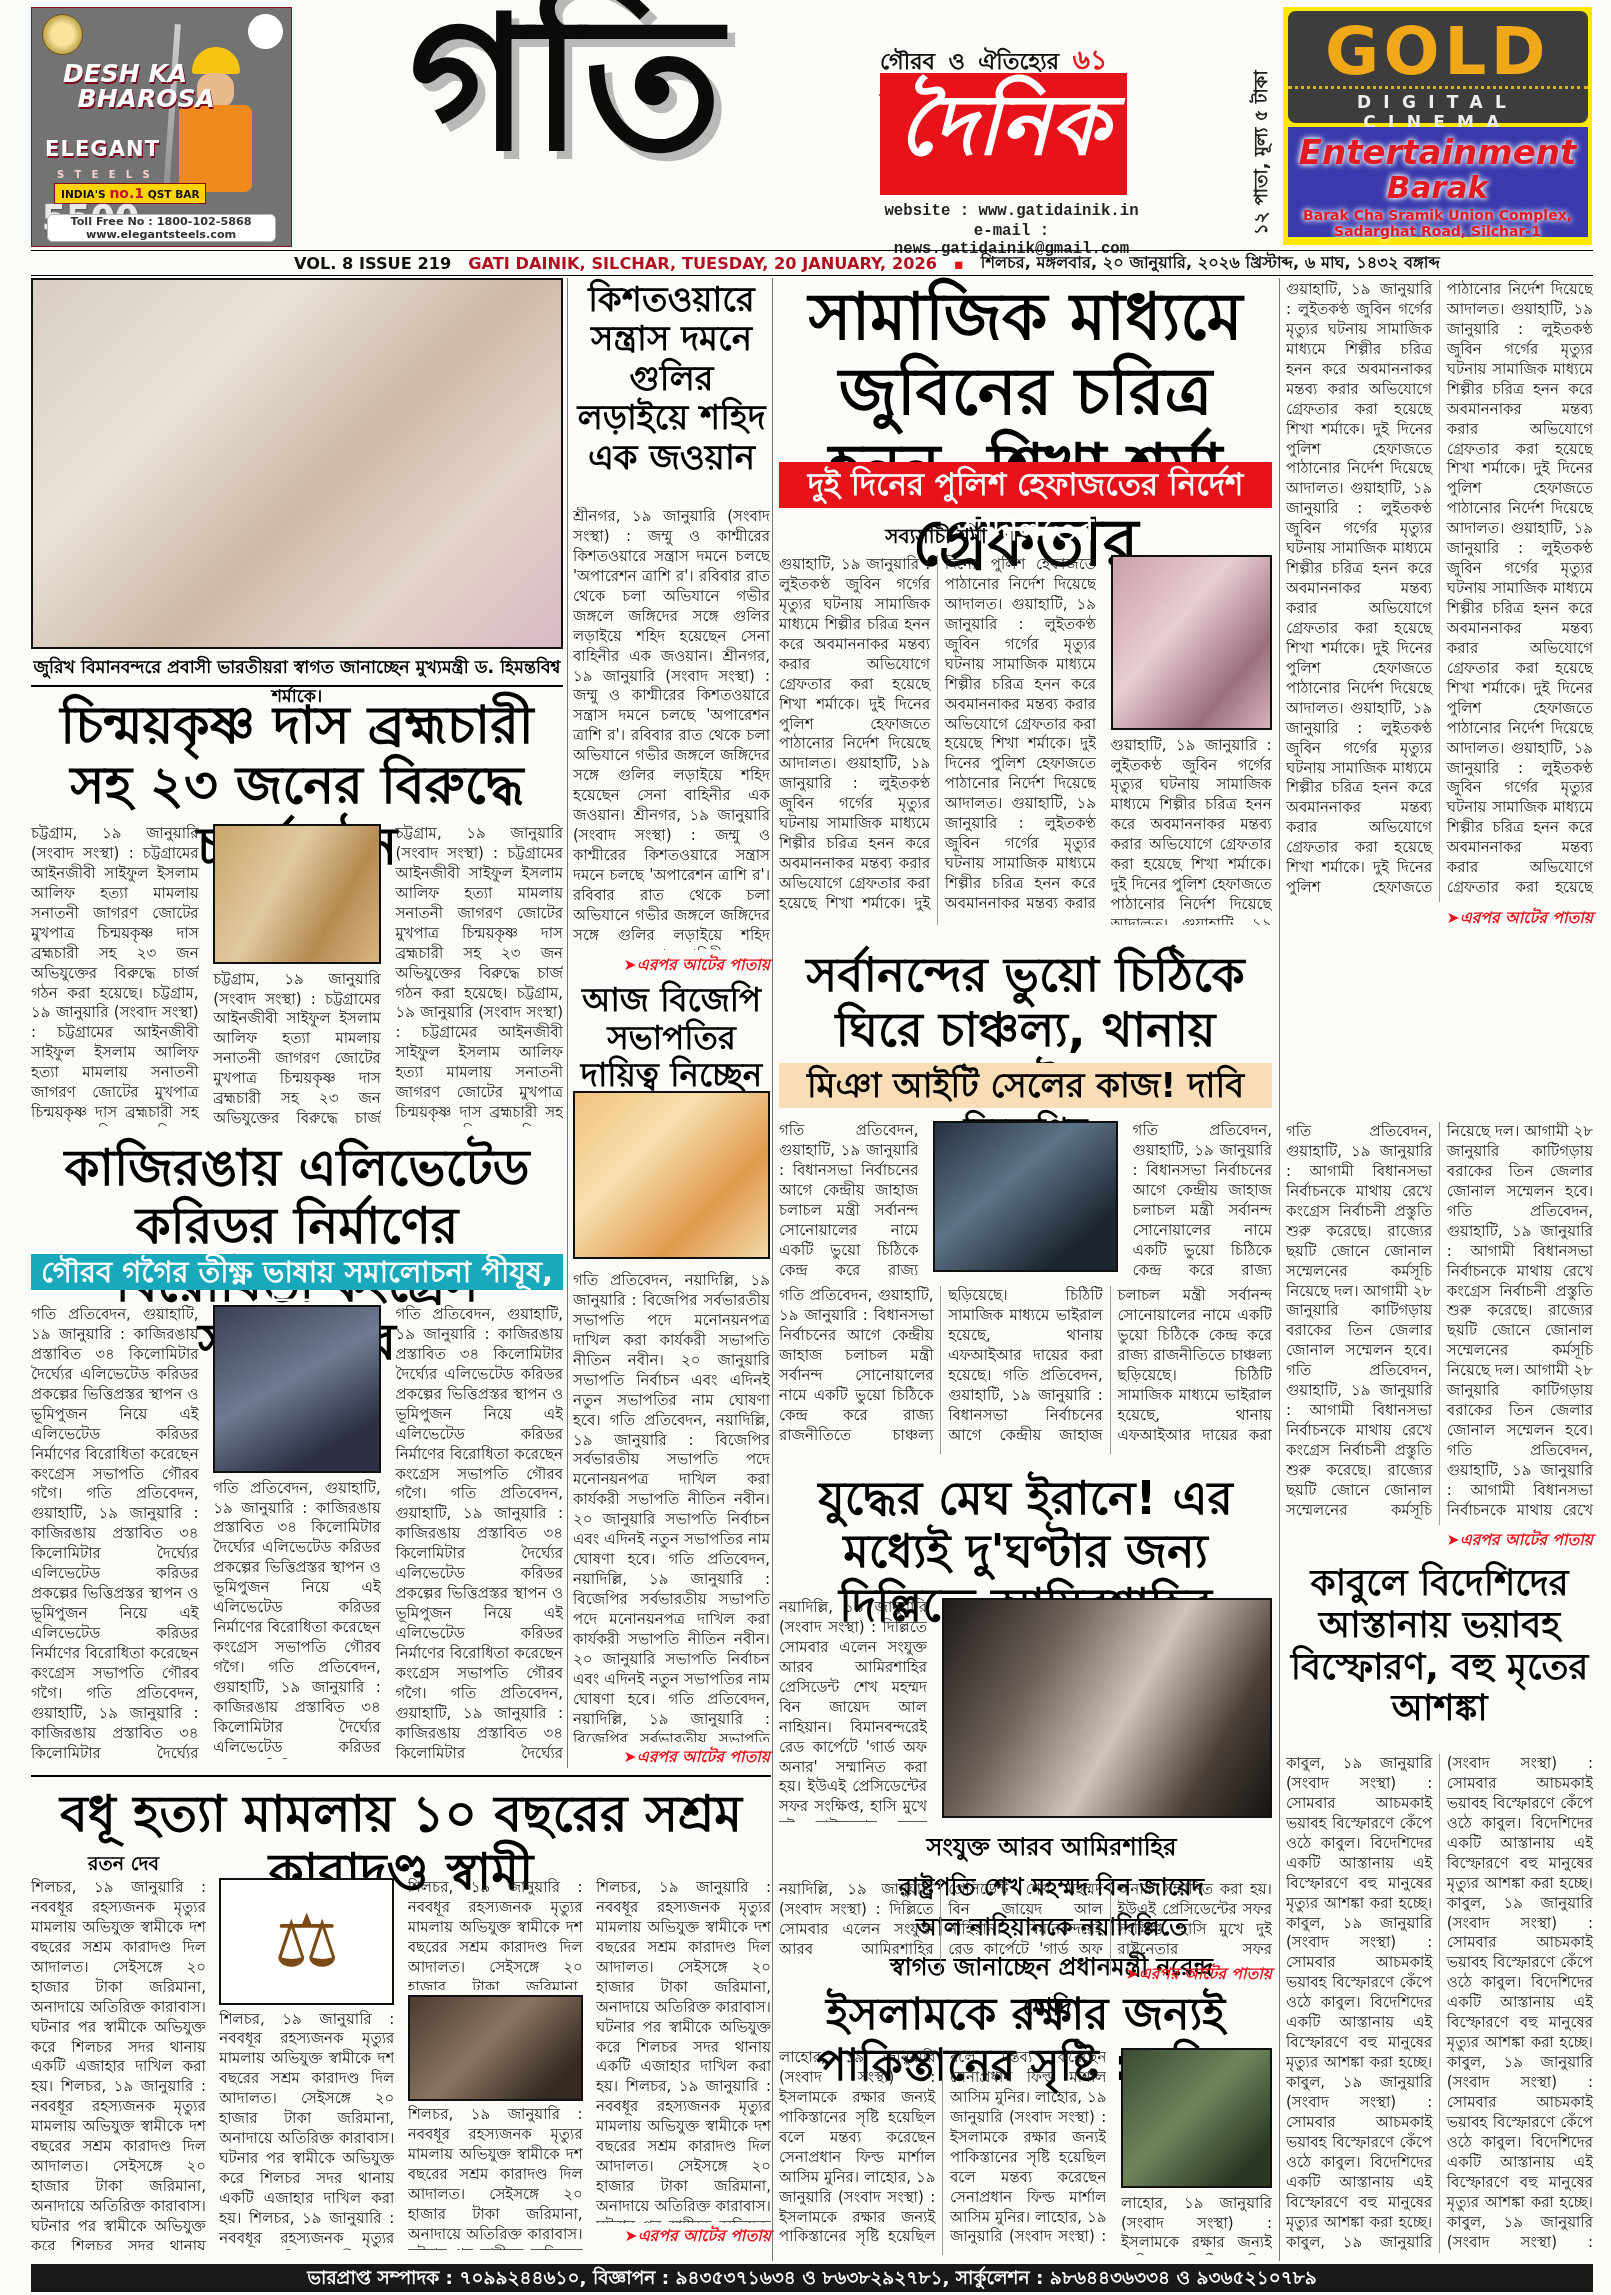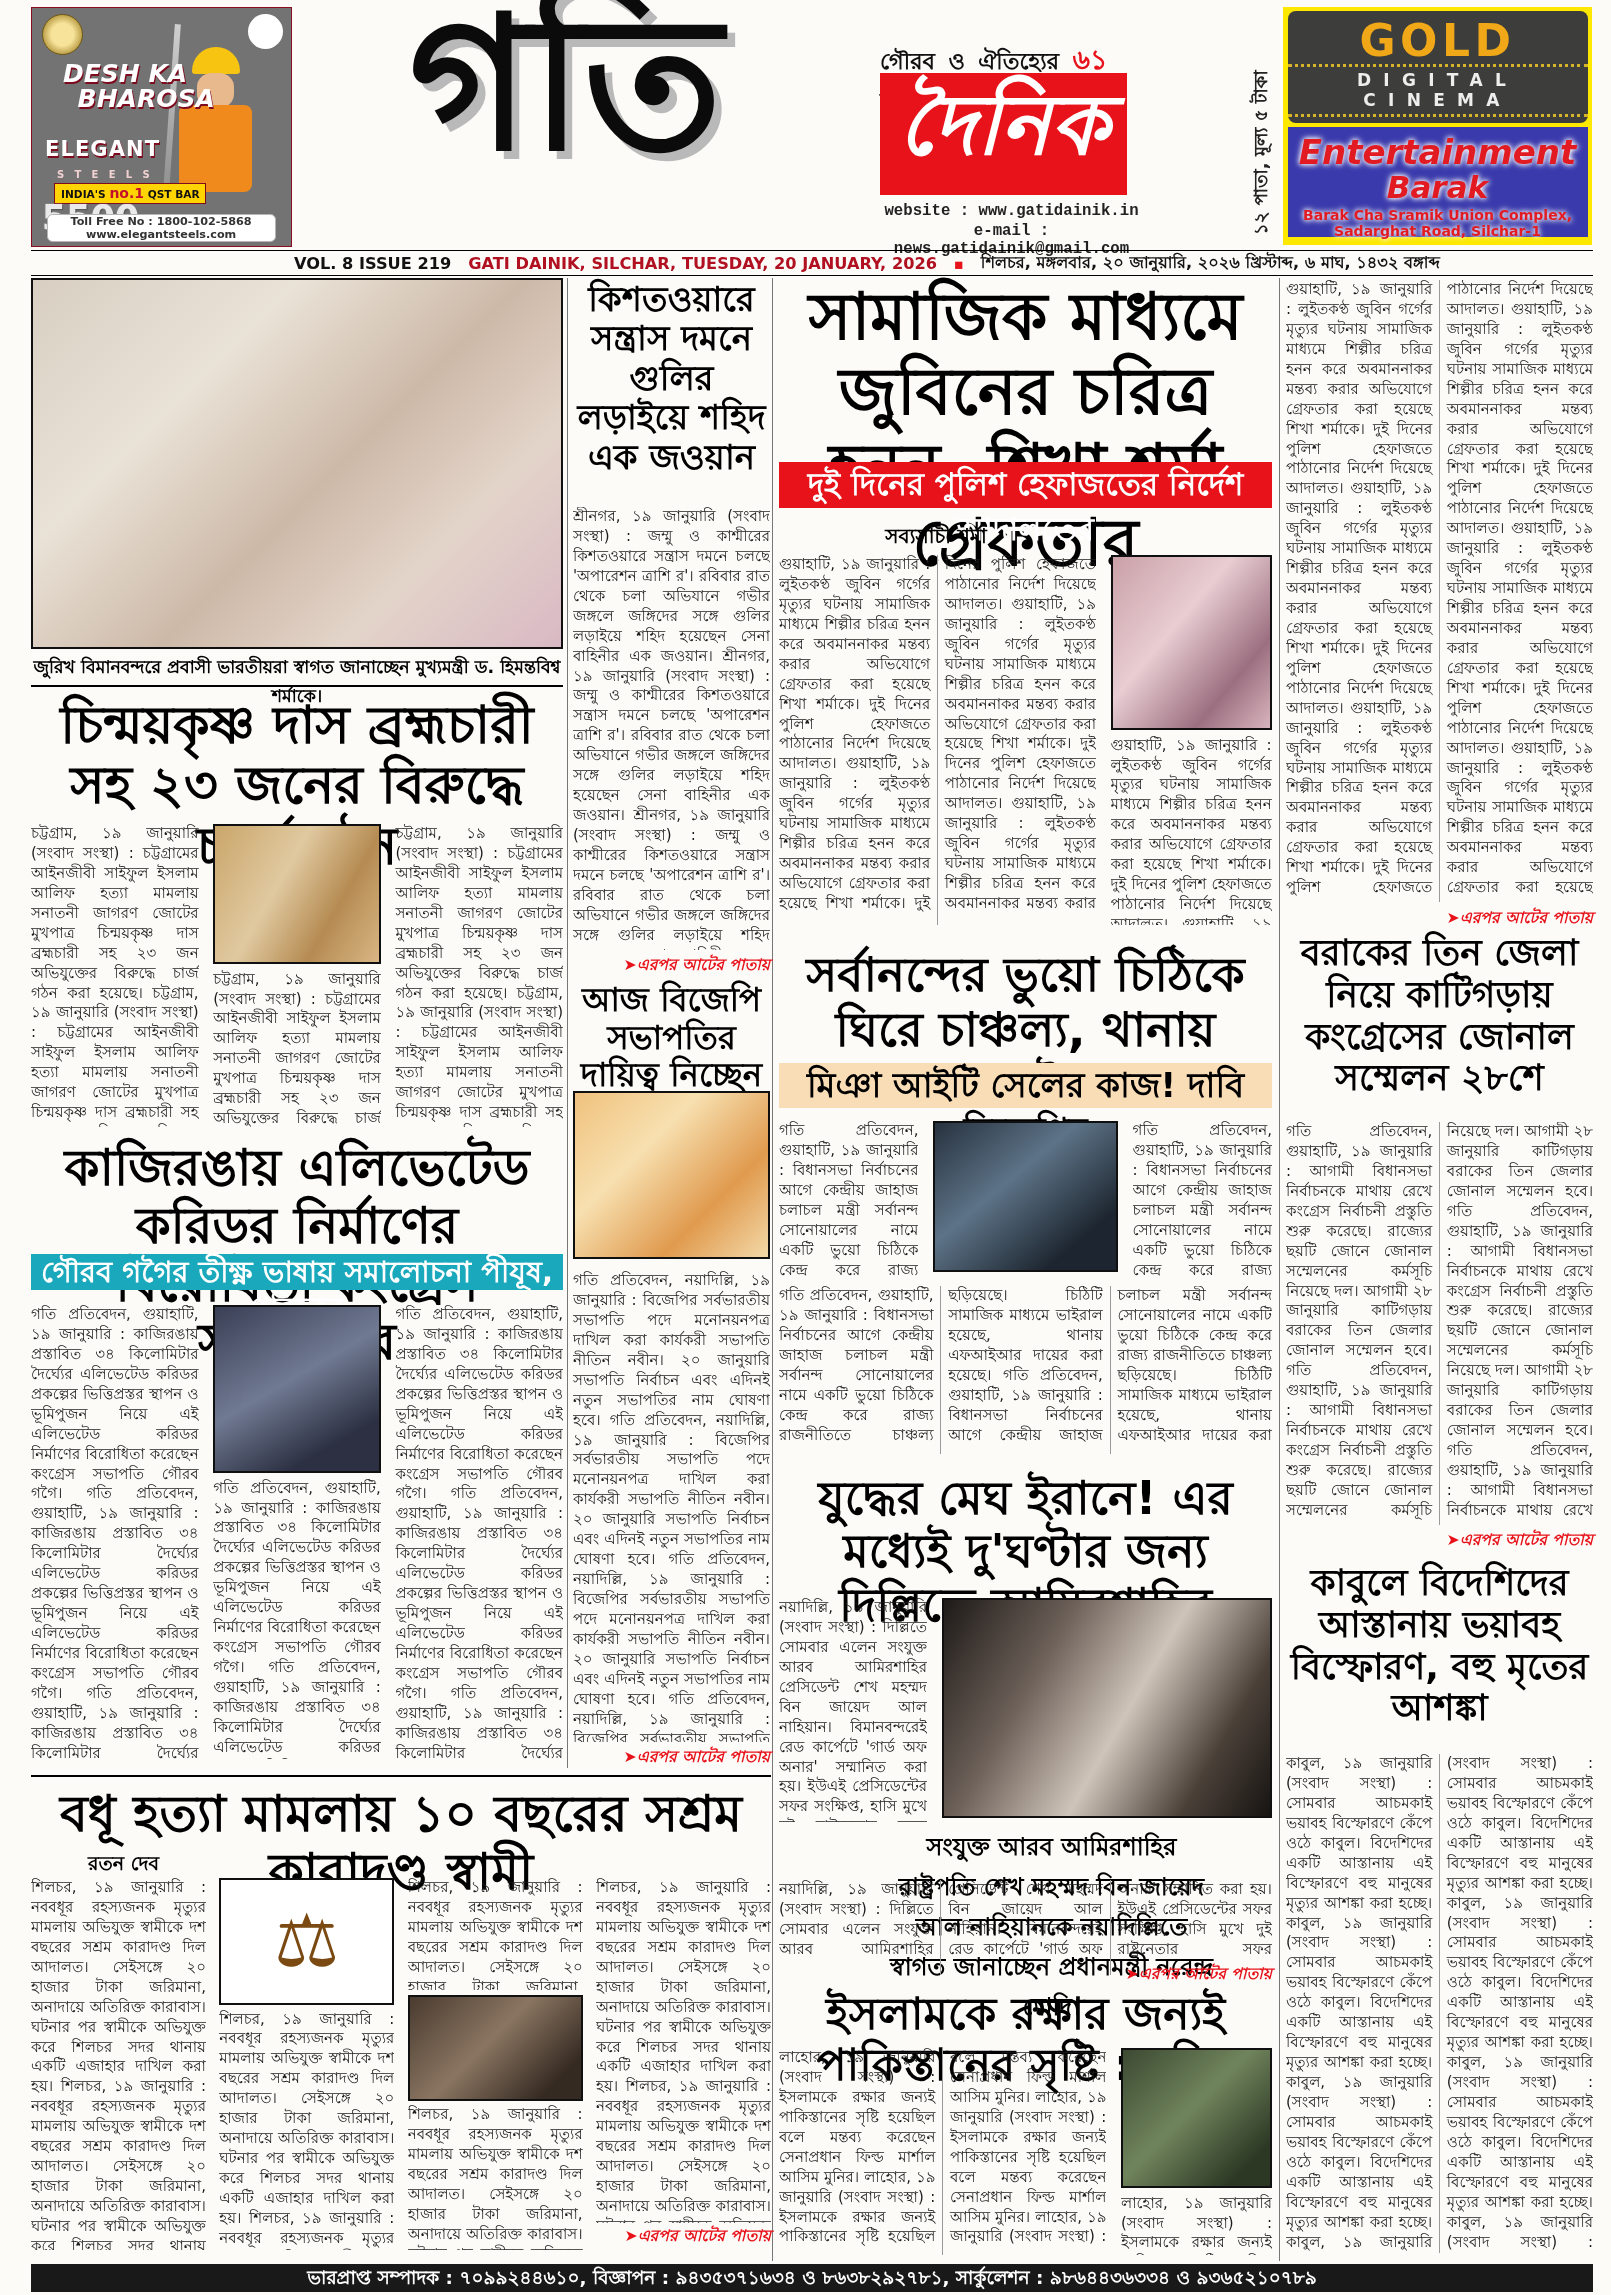--- a/index.html
+++ b/index.html
@@ -17,21 +17,21 @@
   .cont{color:#e8121a;font-weight:bold;font-style:italic;}
   .byline{font-weight:bold;text-align:center;color:#000;}
   .strap-red{background:#e8121a;color:#fff;font-weight:bold;text-align:center;}
   .strap-teal{background:#1aa9bc;color:#fff;font-weight:bold;text-align:center;}
   .strap-peach{background:#f9ddb6;color:#000;font-weight:bold;text-align:center;}
   .rule-h{background:#000;}
   
   #ad-elegant{background:#737373;border:1.1px solid #8c0c20;}
   #ad-gold{background:#ffe800;padding:4.5px;box-sizing:border-box;}
   .gold-top{background:#3d3d3b;border-radius:7.8px;height:112px;position:relative;text-align:center;}
-  .gold-word{color:#f0a818;font-size:44px;font-weight:900;letter-spacing:4.5px;line-height:1.0;padding-top:7.8px;}
+  .gold-word{color:#f0a818;font-size:66px;font-weight:900;letter-spacing:4.5px;line-height:1.0;padding-top:7.8px;}
   .gold-sub{color:#eee;font-size:17px;letter-spacing:12.3px;font-weight:bold;border-top:3.4px dotted #d7b328;border-bottom:3.4px dotted #d7b328;display:inline-block;padding:3.4px 5.6px;margin-top:1.1px;}
   .gold-bottom{background:#3a3aad;height:110px;margin-top:3.4px;text-align:center;position:relative;}
   .script-red{color:#e21b22;font-weight:bold;font-style:italic;text-shadow:0 0 5.6px #fff,0 0 7.8px #fff;}
   .masthead-logo{font-weight:900;color:#0b0b0b;text-shadow:7.8px 7.8px 0 #b9b9b9;line-height:0.9;}
   .vert{writing-mode:vertical-rl;transform:rotate(180deg);font-size:18px;font-weight:bold;color:#222;}
 </style>
 </head>
 <body>
 
 <div id="page">
@@ -177,21 +177,20 @@
       <div class="photo" style="height:140px;background:linear-gradient(135deg,#3c4a32 0%,#70845c 45%,#2c3824 85%);"></div>
       <div class="body" style="flex:1;overflow:hidden;">লাহোর, ১৯ জানুয়ারি (সংবাদ সংস্থা) : ইসলামকে রক্ষার জন্যই পাকিস্তানের সৃষ্টি হয়েছিল বলে মন্তব্য করেছেন সেনাপ্রধান ফিল্ড মার্শাল আসিম মুনির।</div>
     </div>
   </div>
 
   <div class="abs" style="left:1279px;top:278px;width:1.1px;height:1983px;background:#777;"></div>
 
   <div class="abs body mc2" style="left:1286px;top:280px;width:307px;height:622px;overflow:hidden;">গুয়াহাটি, ১৯ জানুয়ারি : লুইতকণ্ঠ জুবিন গর্গের মৃত্যুর ঘটনায় সামাজিক মাধ্যমে শিল্পীর চরিত্র হনন করে অবমাননাকর মন্তব্য করার অভিযোগে গ্রেফতার করা হয়েছে শিখা শর্মাকে। দুই দিনের পুলিশ হেফাজতে পাঠানোর নির্দেশ দিয়েছে আদালত। গুয়াহাটি, ১৯ জানুয়ারি : লুইতকণ্ঠ জুবিন গর্গের মৃত্যুর ঘটনায় সামাজিক মাধ্যমে শিল্পীর চরিত্র হনন করে অবমাননাকর মন্তব্য করার অভিযোগে গ্রেফতার করা হয়েছে শিখা শর্মাকে। দুই দিনের পুলিশ হেফাজতে পাঠানোর নির্দেশ দিয়েছে আদালত। গুয়াহাটি, ১৯ জানুয়ারি : লুইতকণ্ঠ জুবিন গর্গের মৃত্যুর ঘটনায় সামাজিক মাধ্যমে শিল্পীর চরিত্র হনন করে অবমাননাকর মন্তব্য করার অভিযোগে গ্রেফতার করা হয়েছে শিখা শর্মাকে। দুই দিনের পুলিশ হেফাজতে পাঠানোর নির্দেশ দিয়েছে আদালত। গুয়াহাটি, ১৯ জানুয়ারি : লুইতকণ্ঠ জুবিন গর্গের মৃত্যুর ঘটনায় সামাজিক মাধ্যমে শিল্পীর চরিত্র হনন করে অবমাননাকর মন্তব্য করার অভিযোগে গ্রেফতার করা হয়েছে শিখা শর্মাকে। দুই দিনের পুলিশ হেফাজতে পাঠানোর নির্দেশ দিয়েছে আদালত। গুয়াহাটি, ১৯ জানুয়ারি : লুইতকণ্ঠ জুবিন গর্গের মৃত্যুর ঘটনায় সামাজিক মাধ্যমে শিল্পীর চরিত্র হনন করে অবমাননাকর মন্তব্য করার অভিযোগে গ্রেফতার করা হয়েছে শিখা শর্মাকে। দুই দিনের পুলিশ হেফাজতে পাঠানোর নির্দেশ দিয়েছে আদালত। গুয়াহাটি, ১৯ জানুয়ারি : লুইতকণ্ঠ জুবিন গর্গের মৃত্যুর ঘটনায় সামাজিক মাধ্যমে শিল্পীর চরিত্র হনন করে অবমাননাকর মন্তব্য করার অভিযোগে গ্রেফতার করা হয়েছে শিখা শর্মাকে। দুই দিনের পুলিশ হেফাজতে পাঠানোর নির্দেশ দিয়েছে আদালত। গুয়াহাটি, ১৯ জানুয়ারি : লুইতকণ্ঠ জুবিন গর্গের মৃত্যুর ঘটনায় সামাজিক মাধ্যমে শিল্পীর চরিত্র হনন করে অবমাননাকর মন্তব্য করার অভিযোগে গ্রেফতার করা হয়েছে শিখা শর্মাকে। দুই দিনের পুলিশ হেফাজতে পাঠানোর নির্দেশ দিয়েছে আদালত। গুয়াহাটি, ১৯ জানুয়ারি : লুইতকণ্ঠ জুবিন গর্গের মৃত্যুর ঘটনায় সামাজিক মাধ্যমে শিল্পীর চরিত্র হনন করে অবমাননাকর মন্তব্য করার অভিযোগে গ্রেফতার করা হয়েছে শিখা শর্মাকে। দুই দিনের পুলিশ হেফাজতে পাঠানোর নির্দেশ দিয়েছে আদালত। গুয়াহাটি, ১৯ জানুয়ারি : লুইতকণ্ঠ জুবিন গর্গের মৃত্যুর ঘটনায় সামাজিক মাধ্যমে শিল্পীর চরিত্র হনন করে অবমাননাকর মন্তব্য করার অভিযোগে গ্রেফতার করা হয়েছে শিখা শর্মাকে। দুই দিনের পুলিশ হেফাজতে পাঠানোর নির্দেশ দিয়েছে আদালত।</div>
   <div class="abs cont" style="left:1286px;top:905px;width:307px;font-size:15.7px;text-align:right;">➤এরপর আটের পাতায়</div>
 
-  <div class="abs hl" style="left:1286px;top:932px;width:307px;font-size:36px;">বরাকের তিন জেলা নিয়ে কাটিগড়ায় কংগ্রেসের জোনাল সম্মেলন ২৮শে</div>
   <div class="abs body mc2" style="left:1286px;top:1122px;width:307px;height:403px;overflow:hidden;">গতি প্রতিবেদন, গুয়াহাটি, ১৯ জানুয়ারি : আগামী বিধানসভা নির্বাচনকে মাথায় রেখে কংগ্রেস নির্বাচনী প্রস্তুতি শুরু করেছে। রাজ্যের ছয়টি জোনে জোনাল সম্মেলনের কর্মসূচি নিয়েছে দল। আগামী ২৮ জানুয়ারি কাটিগড়ায় বরাকের তিন জেলার জোনাল সম্মেলন হবে। গতি প্রতিবেদন, গুয়াহাটি, ১৯ জানুয়ারি : আগামী বিধানসভা নির্বাচনকে মাথায় রেখে কংগ্রেস নির্বাচনী প্রস্তুতি শুরু করেছে। রাজ্যের ছয়টি জোনে জোনাল সম্মেলনের কর্মসূচি নিয়েছে দল। আগামী ২৮ জানুয়ারি কাটিগড়ায় বরাকের তিন জেলার জোনাল সম্মেলন হবে। গতি প্রতিবেদন, গুয়াহাটি, ১৯ জানুয়ারি : আগামী বিধানসভা নির্বাচনকে মাথায় রেখে কংগ্রেস নির্বাচনী প্রস্তুতি শুরু করেছে। রাজ্যের ছয়টি জোনে জোনাল সম্মেলনের কর্মসূচি নিয়েছে দল। আগামী ২৮ জানুয়ারি কাটিগড়ায় বরাকের তিন জেলার জোনাল সম্মেলন হবে। গতি প্রতিবেদন, গুয়াহাটি, ১৯ জানুয়ারি : আগামী বিধানসভা নির্বাচনকে মাথায় রেখে কংগ্রেস নির্বাচনী প্রস্তুতি শুরু করেছে। রাজ্যের ছয়টি জোনে জোনাল সম্মেলনের কর্মসূচি নিয়েছে দল। আগামী ২৮ জানুয়ারি কাটিগড়ায় বরাকের তিন জেলার জোনাল সম্মেলন হবে। গতি প্রতিবেদন, গুয়াহাটি, ১৯ জানুয়ারি : আগামী বিধানসভা নির্বাচনকে মাথায় রেখে কংগ্রেস নির্বাচনী প্রস্তুতি শুরু করেছে। রাজ্যের ছয়টি জোনে জোনাল সম্মেলনের কর্মসূচি নিয়েছে দল। আগামী ২৮ জানুয়ারি কাটিগড়ায় বরাকের তিন জেলার জোনাল সম্মেলন হবে। গতি প্রতিবেদন, গুয়াহাটি, ১৯ জানুয়ারি : আগামী বিধানসভা নির্বাচনকে মাথায় রেখে কংগ্রেস নির্বাচনী প্রস্তুতি শুরু করেছে। রাজ্যের ছয়টি জোনে জোনাল সম্মেলনের কর্মসূচি নিয়েছে দল। আগামী ২৮ জানুয়ারি কাটিগড়ায় বরাকের তিন জেলার জোনাল সম্মেলন হবে।</div>
   <div class="abs cont" style="left:1286px;top:1527px;width:307px;font-size:15.7px;text-align:right;">➤এরপর আটের পাতায়</div>
 
   <div class="abs hl" style="left:1286px;top:1562px;width:307px;font-size:36px;">কাবুলে বিদেশিদের আস্তানায় ভয়াবহ বিস্ফোরণ, বহু মৃতের আশঙ্কা</div>
   <div class="abs body mc2" style="left:1286px;top:1754px;width:307px;height:499px;overflow:hidden;">কাবুল, ১৯ জানুয়ারি (সংবাদ সংস্থা) : সোমবার আচমকাই ভয়াবহ বিস্ফোরণে কেঁপে ওঠে কাবুল। বিদেশিদের একটি আস্তানায় এই বিস্ফোরণে বহু মানুষের মৃত্যুর আশঙ্কা করা হচ্ছে। কাবুল, ১৯ জানুয়ারি (সংবাদ সংস্থা) : সোমবার আচমকাই ভয়াবহ বিস্ফোরণে কেঁপে ওঠে কাবুল। বিদেশিদের একটি আস্তানায় এই বিস্ফোরণে বহু মানুষের মৃত্যুর আশঙ্কা করা হচ্ছে। কাবুল, ১৯ জানুয়ারি (সংবাদ সংস্থা) : সোমবার আচমকাই ভয়াবহ বিস্ফোরণে কেঁপে ওঠে কাবুল। বিদেশিদের একটি আস্তানায় এই বিস্ফোরণে বহু মানুষের মৃত্যুর আশঙ্কা করা হচ্ছে। কাবুল, ১৯ জানুয়ারি (সংবাদ সংস্থা) : সোমবার আচমকাই ভয়াবহ বিস্ফোরণে কেঁপে ওঠে কাবুল। বিদেশিদের একটি আস্তানায় এই বিস্ফোরণে বহু মানুষের মৃত্যুর আশঙ্কা করা হচ্ছে। কাবুল, ১৯ জানুয়ারি (সংবাদ সংস্থা) : সোমবার আচমকাই ভয়াবহ বিস্ফোরণে কেঁপে ওঠে কাবুল। বিদেশিদের একটি আস্তানায় এই বিস্ফোরণে বহু মানুষের মৃত্যুর আশঙ্কা করা হচ্ছে। কাবুল, ১৯ জানুয়ারি (সংবাদ সংস্থা) : সোমবার আচমকাই ভয়াবহ বিস্ফোরণে কেঁপে ওঠে কাবুল। বিদেশিদের একটি আস্তানায় এই বিস্ফোরণে বহু মানুষের মৃত্যুর আশঙ্কা করা হচ্ছে। কাবুল, ১৯ জানুয়ারি (সংবাদ সংস্থা) : সোমবার আচমকাই ভয়াবহ বিস্ফোরণে কেঁপে ওঠে কাবুল। বিদেশিদের একটি আস্তানায় এই বিস্ফোরণে বহু মানুষের মৃত্যুর আশঙ্কা করা হচ্ছে। কাবুল, ১৯ জানুয়ারি (সংবাদ সংস্থা) : সোমবার আচমকাই ভয়াবহ বিস্ফোরণে কেঁপে ওঠে কাবুল। বিদেশিদের একটি আস্তানায় এই বিস্ফোরণে বহু মানুষের মৃত্যুর আশঙ্কা করা হচ্ছে।</div>
 
   <div class="abs rule-h" style="left:31px;top:1775px;width:740px;height:1.7px;"></div>
   <div class="abs hl" style="left:31px;top:1785px;width:740px;font-size:50px;">বধূ হত্যা মামলায় ১০ বছরের সশ্রম কারাদণ্ড স্বামী</div>
   <div class="abs byline" style="left:31px;top:1849px;width:185px;font-size:19px;">রতন দেব</div>
 

